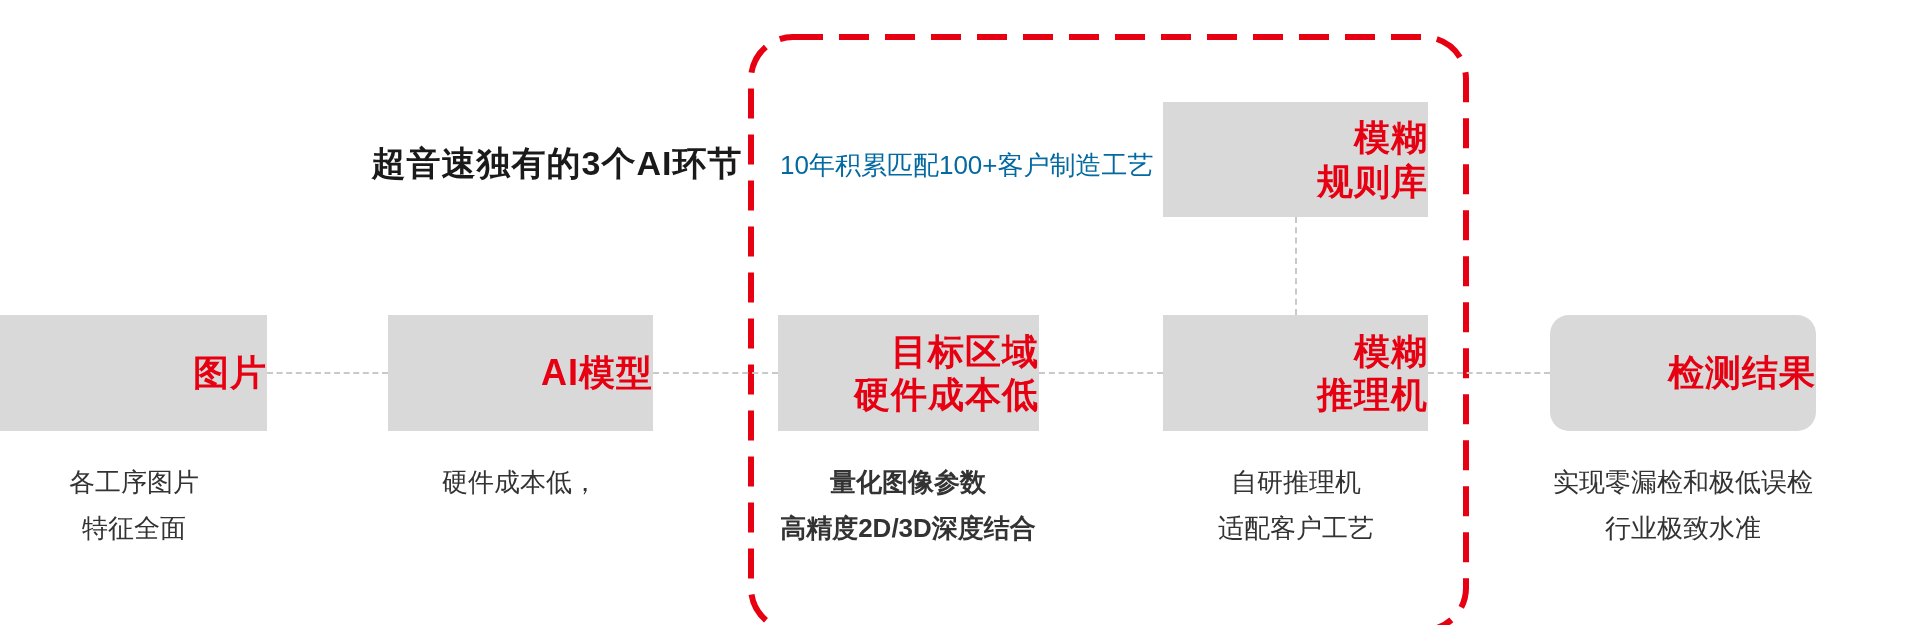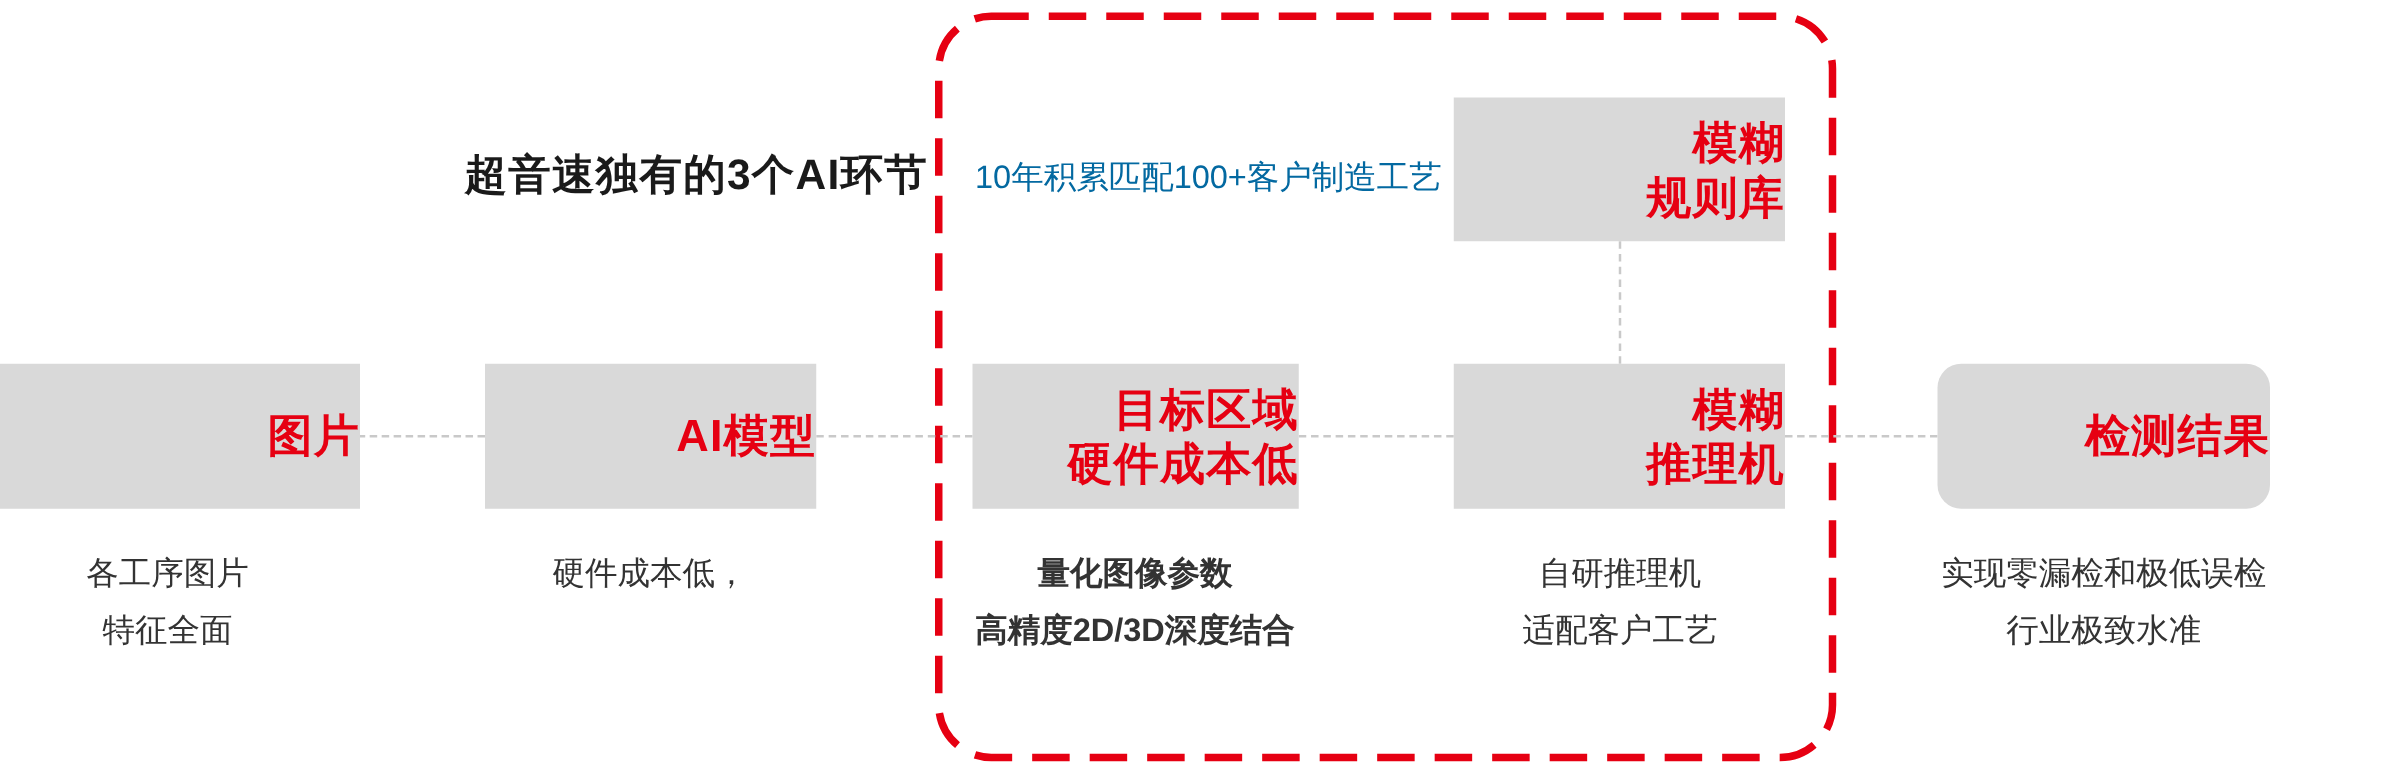--- a/index.html
+++ b/index.html
@@ -4,21 +4,21 @@
 <style>
   * { box-sizing: border-box; }
   html, body { margin: 0; padding: 0; }
   body {
     width: 1920px; height: 625px;
     background: #ffffff;
     font-family: "Liberation Sans", "DejaVu Sans", sans-serif;
     position: relative;
     overflow: hidden;
   }
-  .canvas { position: absolute; inset: 0; }
+  .canvas { position: absolute; inset: 0; margin-top: 24px; }
 
   
   .title {
     position: absolute;
     left: 307px; top: 117px; width: 500px;
     text-align: center;
     font-size: 34px; font-weight: 700;
     color: #1a1a1a;
     letter-spacing: 1px;
     white-space: nowrap;
@@ -48,21 +48,21 @@
     font-weight: 700;
     font-size: 36px;
     line-height: 1.2;
     display: flex;
     flex-direction: column;
     align-items: flex-end;
     justify-content: center;
     text-align: center;
     letter-spacing: 1px;
   }
-  .box-1 { left: 0px;    top: 291px; width: 288px; height: 116px; }
+  .box-1 { left: 0px;    top: 291px; width: 267px; height: 116px; }
   .box-2 { left: 388px;  top: 291px; width: 265px; height: 116px; }
   .box-3 { left: 778px;  top: 291px; width: 261px; height: 116px; }
   .box-4 { left: 1163px; top: 291px; width: 265px; height: 116px; }
   .box-5 { left: 1550px; top: 291px; width: 266px; height: 116px; border-radius: 19px; }
   .rule-box { left: 1163px; top: 78px; width: 265px; height: 115px; }
 
   
   .hline {
     position: absolute; top: 348px; height: 0;
     border-top: 2px dashed var(--connector, #c9c9c9);

